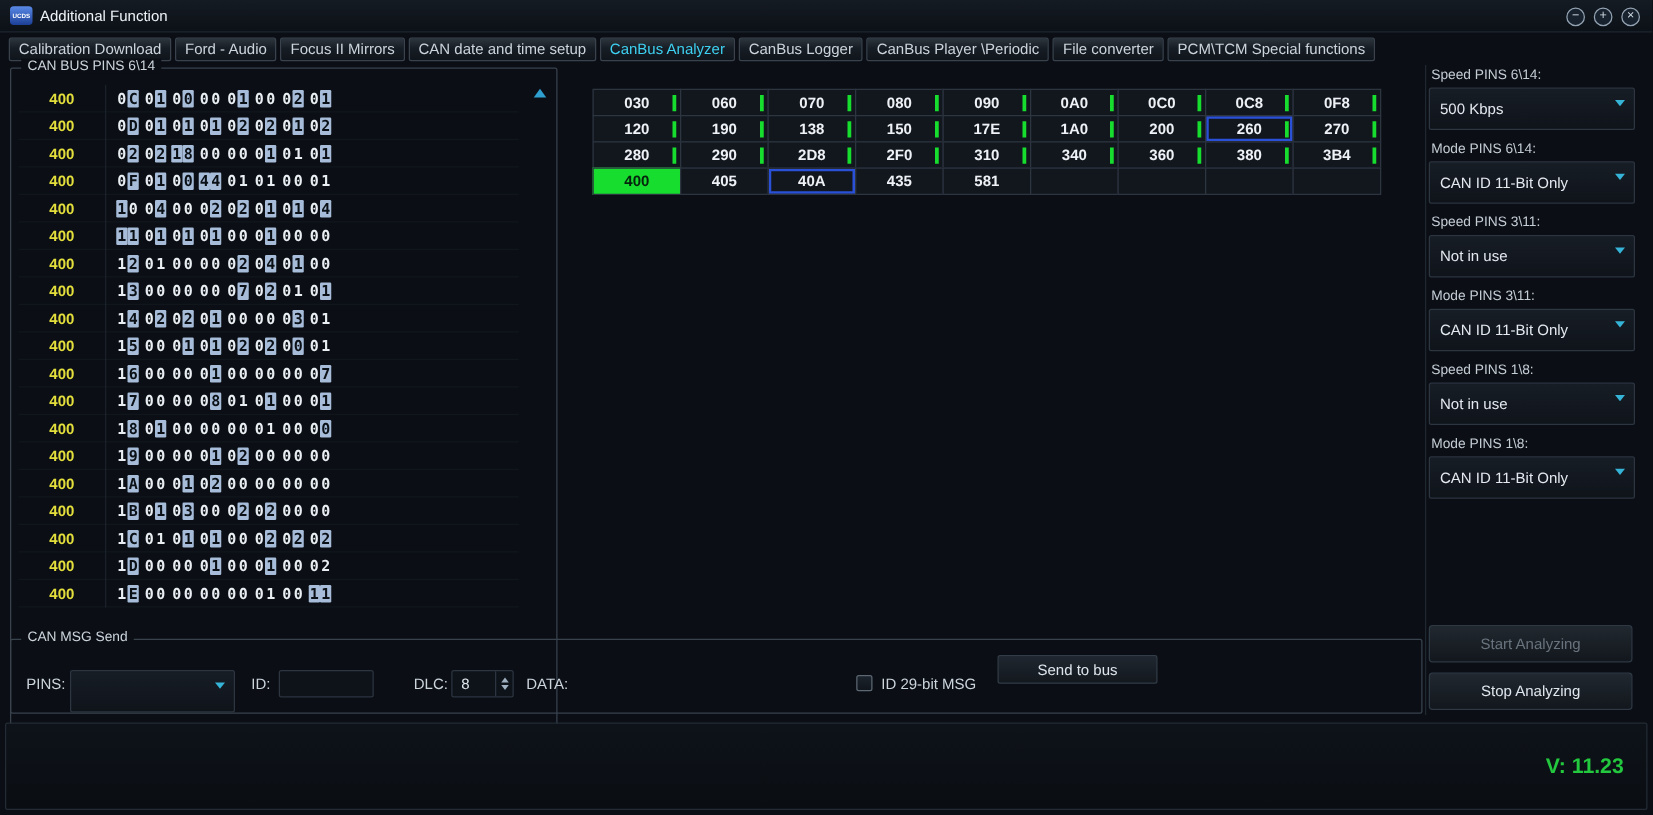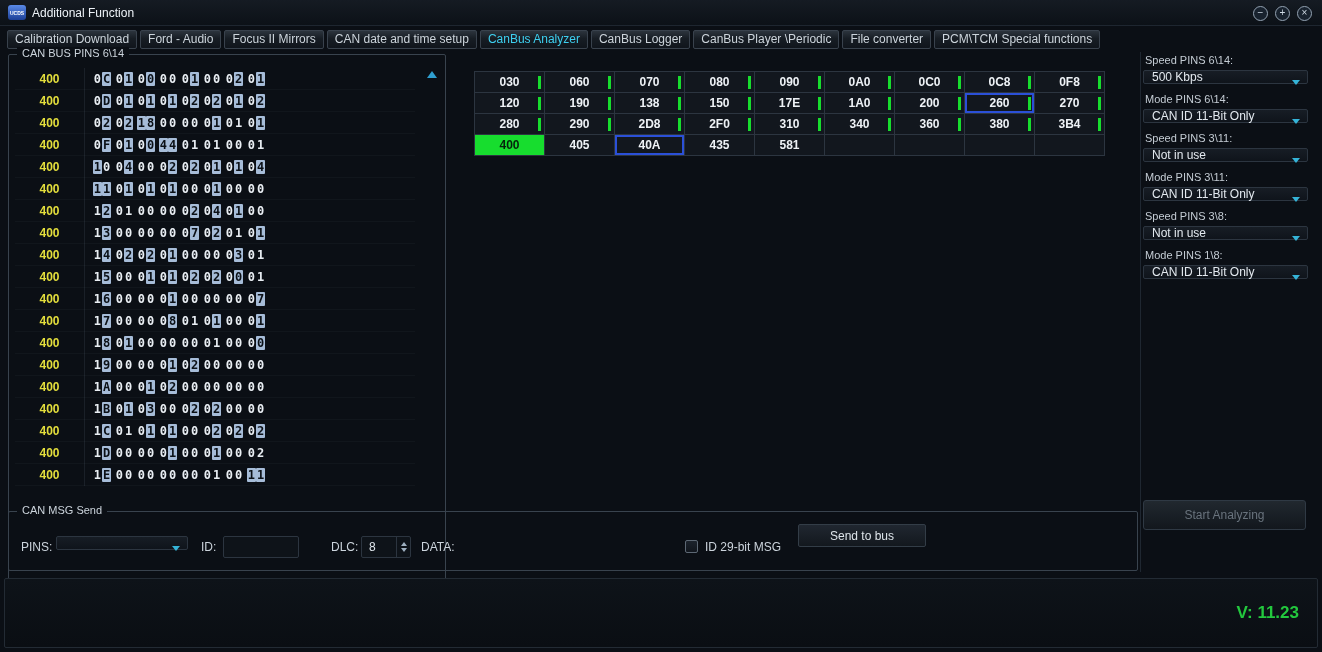--- a/index.html
+++ b/index.html
@@ -54,21 +54,21 @@
     color:#eef2f6; font-size:12px; font-weight:bold;
     display:flex; align-items:center; justify-content:center; position:relative; }
   .gcell + .gcell { margin-left:-1px; }
   .gcell.active { background:#17dd2e; color:#05230d; }
   .gcell.selected { box-shadow: inset 0 0 0 2px #2b50d8; z-index:2; }
   .gbar { position:absolute; right:3px; top:4px; width:3px; height:13px; background:#17dd2e; }
   
   .vdivider { position:absolute; left:1140px; top:52px; height:520px; border-left:1px solid #1f2731; }
   .sidebar { position:absolute; left:1143px; top:54px; width:165px; height:518px; }
   .slabel { font-size:11px; color:#c4ccd4; margin:0 2px 3px; height:13px; white-space:nowrap; }
-  .dropdown { height:14px; border:1px solid #2c3540; border-radius:2px;
+  .dropdown { height:34px; border:1px solid #2c3540; border-radius:2px;
     background:linear-gradient(#171d25,#0f141b); display:flex; align-items:center;
     padding:0 8px; font-size:12px; color:#e3e9ef; position:relative; margin-bottom:9px; }
   .chev { position:absolute; right:7px; top:9px; width:0; height:0;
     border-left:4px solid transparent; border-right:4px solid transparent; border-top:5px solid #35b4d8; }
   .side-btn { position:absolute; left:0; width:163px; height:30px; border:1px solid #2f3944;
     border-radius:3px; background:linear-gradient(#21282f,#12171d);
     display:flex; align-items:center; justify-content:center; font-size:12px; color:#dfe6ec; }
   #start-btn { top:446px; } #stop-btn { top:484px; }
   .side-btn.disabled { color:#69737d; }
   
@@ -965,32 +965,33 @@
       <div class="slabel">Speed PINS 3\11:</div>
       <div class="dropdown">
         <span>Not in use</span>
         <i class="chev"></i>
       </div>
       <div class="slabel">Mode PINS 3\11:</div>
       <div class="dropdown">
         <span>CAN ID 11-Bit Only</span>
         <i class="chev"></i>
       </div>
-      <div class="slabel">Speed PINS 3\8:</div>
+      <div class="slabel">Speed PINS 1\8:</div>
       <div class="dropdown">
         <span>Not in use</span>
         <i class="chev"></i>
       </div>
       <div class="slabel">Mode PINS 1\8:</div>
       <div class="dropdown">
         <span>CAN ID 11-Bit Only</span>
         <i class="chev"></i>
       </div>
     </div>
   <div class="side-btn disabled" id="start-btn">Start Analyzing</div>
+  <div class="side-btn" id="stop-btn">Stop Analyzing</div>
 </div>
 
 <div class="groupbox send-box">
   <span class="gb-title">CAN MSG Send</span>
   <span class="lbl" style="left:12px">PINS:</span>
   <div class="dropdown pins-dd">
     <span></span>
     <i class="chev"></i>
   </div>
   <span class="lbl" style="left:192px">ID:</span>

